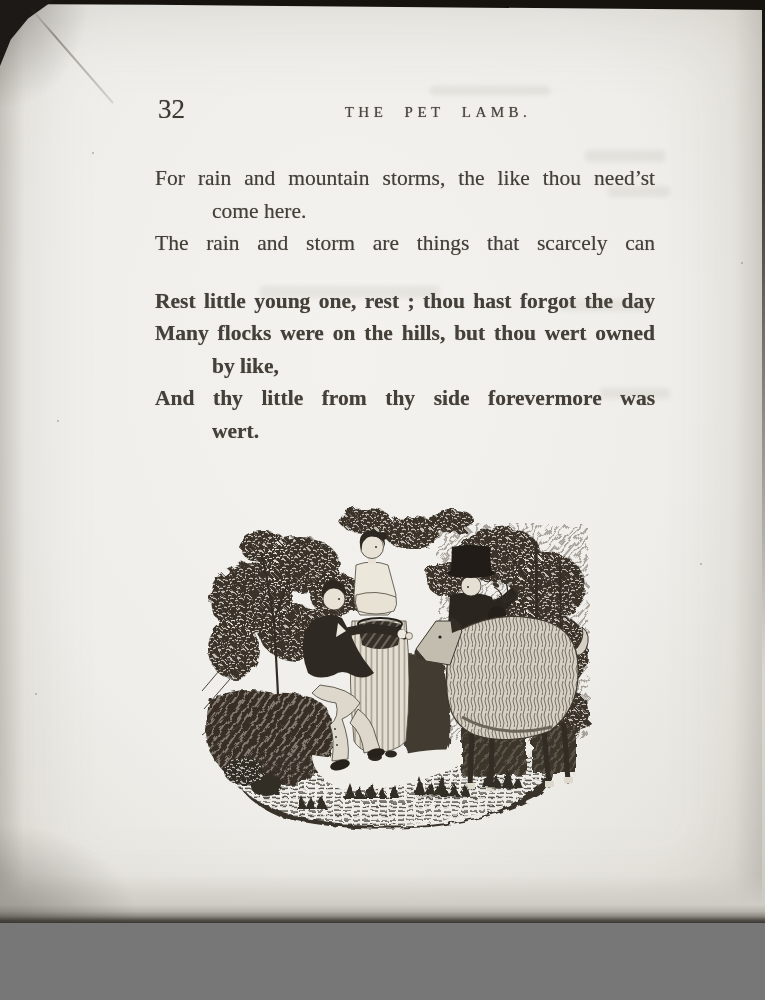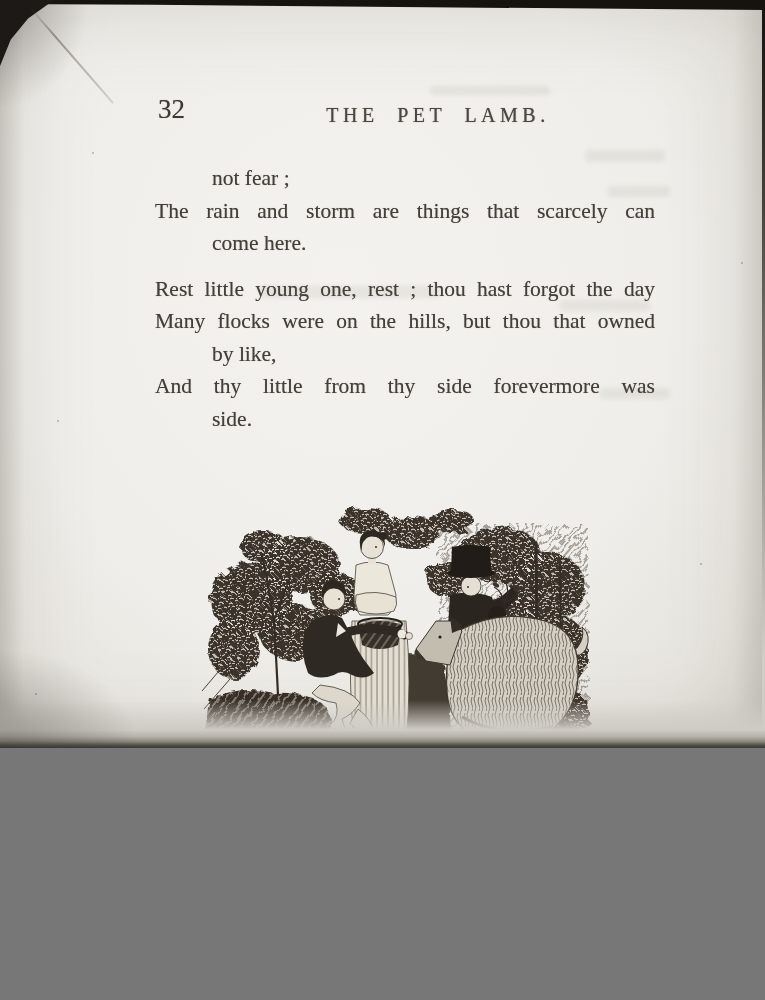--- a/index.html
+++ b/index.html
@@ -1,17 +1,17 @@
 <!DOCTYPE html>
 <html><head>
 <meta charset="utf-8">
 <style>
   html,body{margin:0;padding:0;background:#777;}
   .page{
-    position:relative;width:765px;height:748px;overflow:hidden;
+    position:relative;width:765px;height:923px;overflow:hidden;
     font-family:"Liberation Serif","DejaVu Serif",serif;
     background:
       radial-gradient(ellipse at 45% 38%, #f3f2ee 0%, #efeeea 55%, #e6e4de 82%, #d9d6d0 100%);
     box-shadow:inset 0 0 90px rgba(120,115,105,.25);
   }
   
   .edge-top{position:absolute;top:0;left:0;width:765px;height:10px;background:#16130f;
     clip-path:polygon(0 0,100% 0,100% 100%,56% 72%,20% 48%,0 40%);}
   .corner-tl{position:absolute;top:0;left:0;width:54px;height:66px;background:#1c1916;
     clip-path:polygon(0 0,100% 0,52% 28%,20% 60%,0 100%);}
@@ -32,51 +32,51 @@
     background:radial-gradient(ellipse at 0% 100%, rgba(58,55,50,.38), transparent 70%);}
   .smudge{position:absolute;background:rgba(110,104,94,.09);filter:blur(2px);border-radius:4px;}
   .speck{position:absolute;width:2px;height:2px;border-radius:50%;background:rgba(60,56,50,.35);}
   .sig-mark{position:absolute;left:749px;top:974px;width:7px;height:8px;border-radius:2px;
     background:rgba(100,96,87,.55);filter:blur(.4px);}
 
   
   .page-number{position:absolute;left:158px;top:94px;font-size:27px;color:#3e3a33;
     text-shadow:0 0 .7px rgba(62,58,51,.6);}
   .running-title{position:absolute;left:110px;top:104px;width:656px;text-align:center;
-    font-size:20px;letter-spacing:4.5px;word-spacing:9px;color:#4c473f;
+    font-size:15px;letter-spacing:4.5px;word-spacing:9px;color:#4c473f;
     text-shadow:0 0 .9px rgba(76,71,63,.75);}
   .poem{position:absolute;left:155px;top:162px;width:500px;font-size:21.5px;line-height:32.5px;
     color:#443f38;text-shadow:0 0 .7px rgba(68,63,56,.55);}
-  .stanza + .stanza{margin-top:13px;}
+  .stanza + .stanza{margin-top:25px;font-weight:bold;}
   .line{white-space:normal;}
   .line.full{text-align:justify;text-align-last:justify;}
   .line.indent{padding-left:57px;}
 
   .illustration{position:absolute;left:200px;top:503px;width:392px;height:334px;}
 </style>
 </head>
 <body>
 
 <div class="page">
 
   <div class="page-number">32</div>
   <div class="running-title">THE PET LAMB.</div>
 
   <div class="poem">
       <div class="stanza">
-        <div class="line indent">not fear ;</div>
+        <div class="line full">For rain and mountain storms, the like thou need’st</div>
+        <div class="line indent">come here.</div>
         <div class="line full">The rain and storm are things that scarcely can</div>
-        <div class="line indent">come here.</div>
       </div>
       <div class="stanza">
         <div class="line full">Rest little young one, rest ; thou hast forgot the day</div>
-        <div class="line full">Many flocks were on the hills, but thou that owned</div>
+        <div class="line full">Many flocks were on the hills, but thou wert owned</div>
         <div class="line indent">by like,</div>
         <div class="line full">And thy little from thy side forevermore was</div>
-        <div class="line indent">side.</div>
+        <div class="line indent">wert.</div>
       </div>
     </div>
 
   <div class="illustration">
     <svg viewBox="0 0 392 334" width="392" height="334" role="img" aria-label="Wood engraving: three children in a woodland clearing — a boy seated on a rock, a girl holding a basket, and a boy in a top hat — feeding a shaggy pet lamb.">
       <defs>
         <filter id="rough" x="-15%" y="-15%" width="130%" height="130%">
           <feTurbulence type="fractalNoise" baseFrequency="0.09 0.11" numOctaves="2" seed="7" result="n"></feTurbulence>
           <feDisplacementMap in="SourceGraphic" in2="n" scale="10"></feDisplacementMap>
         </filter>

